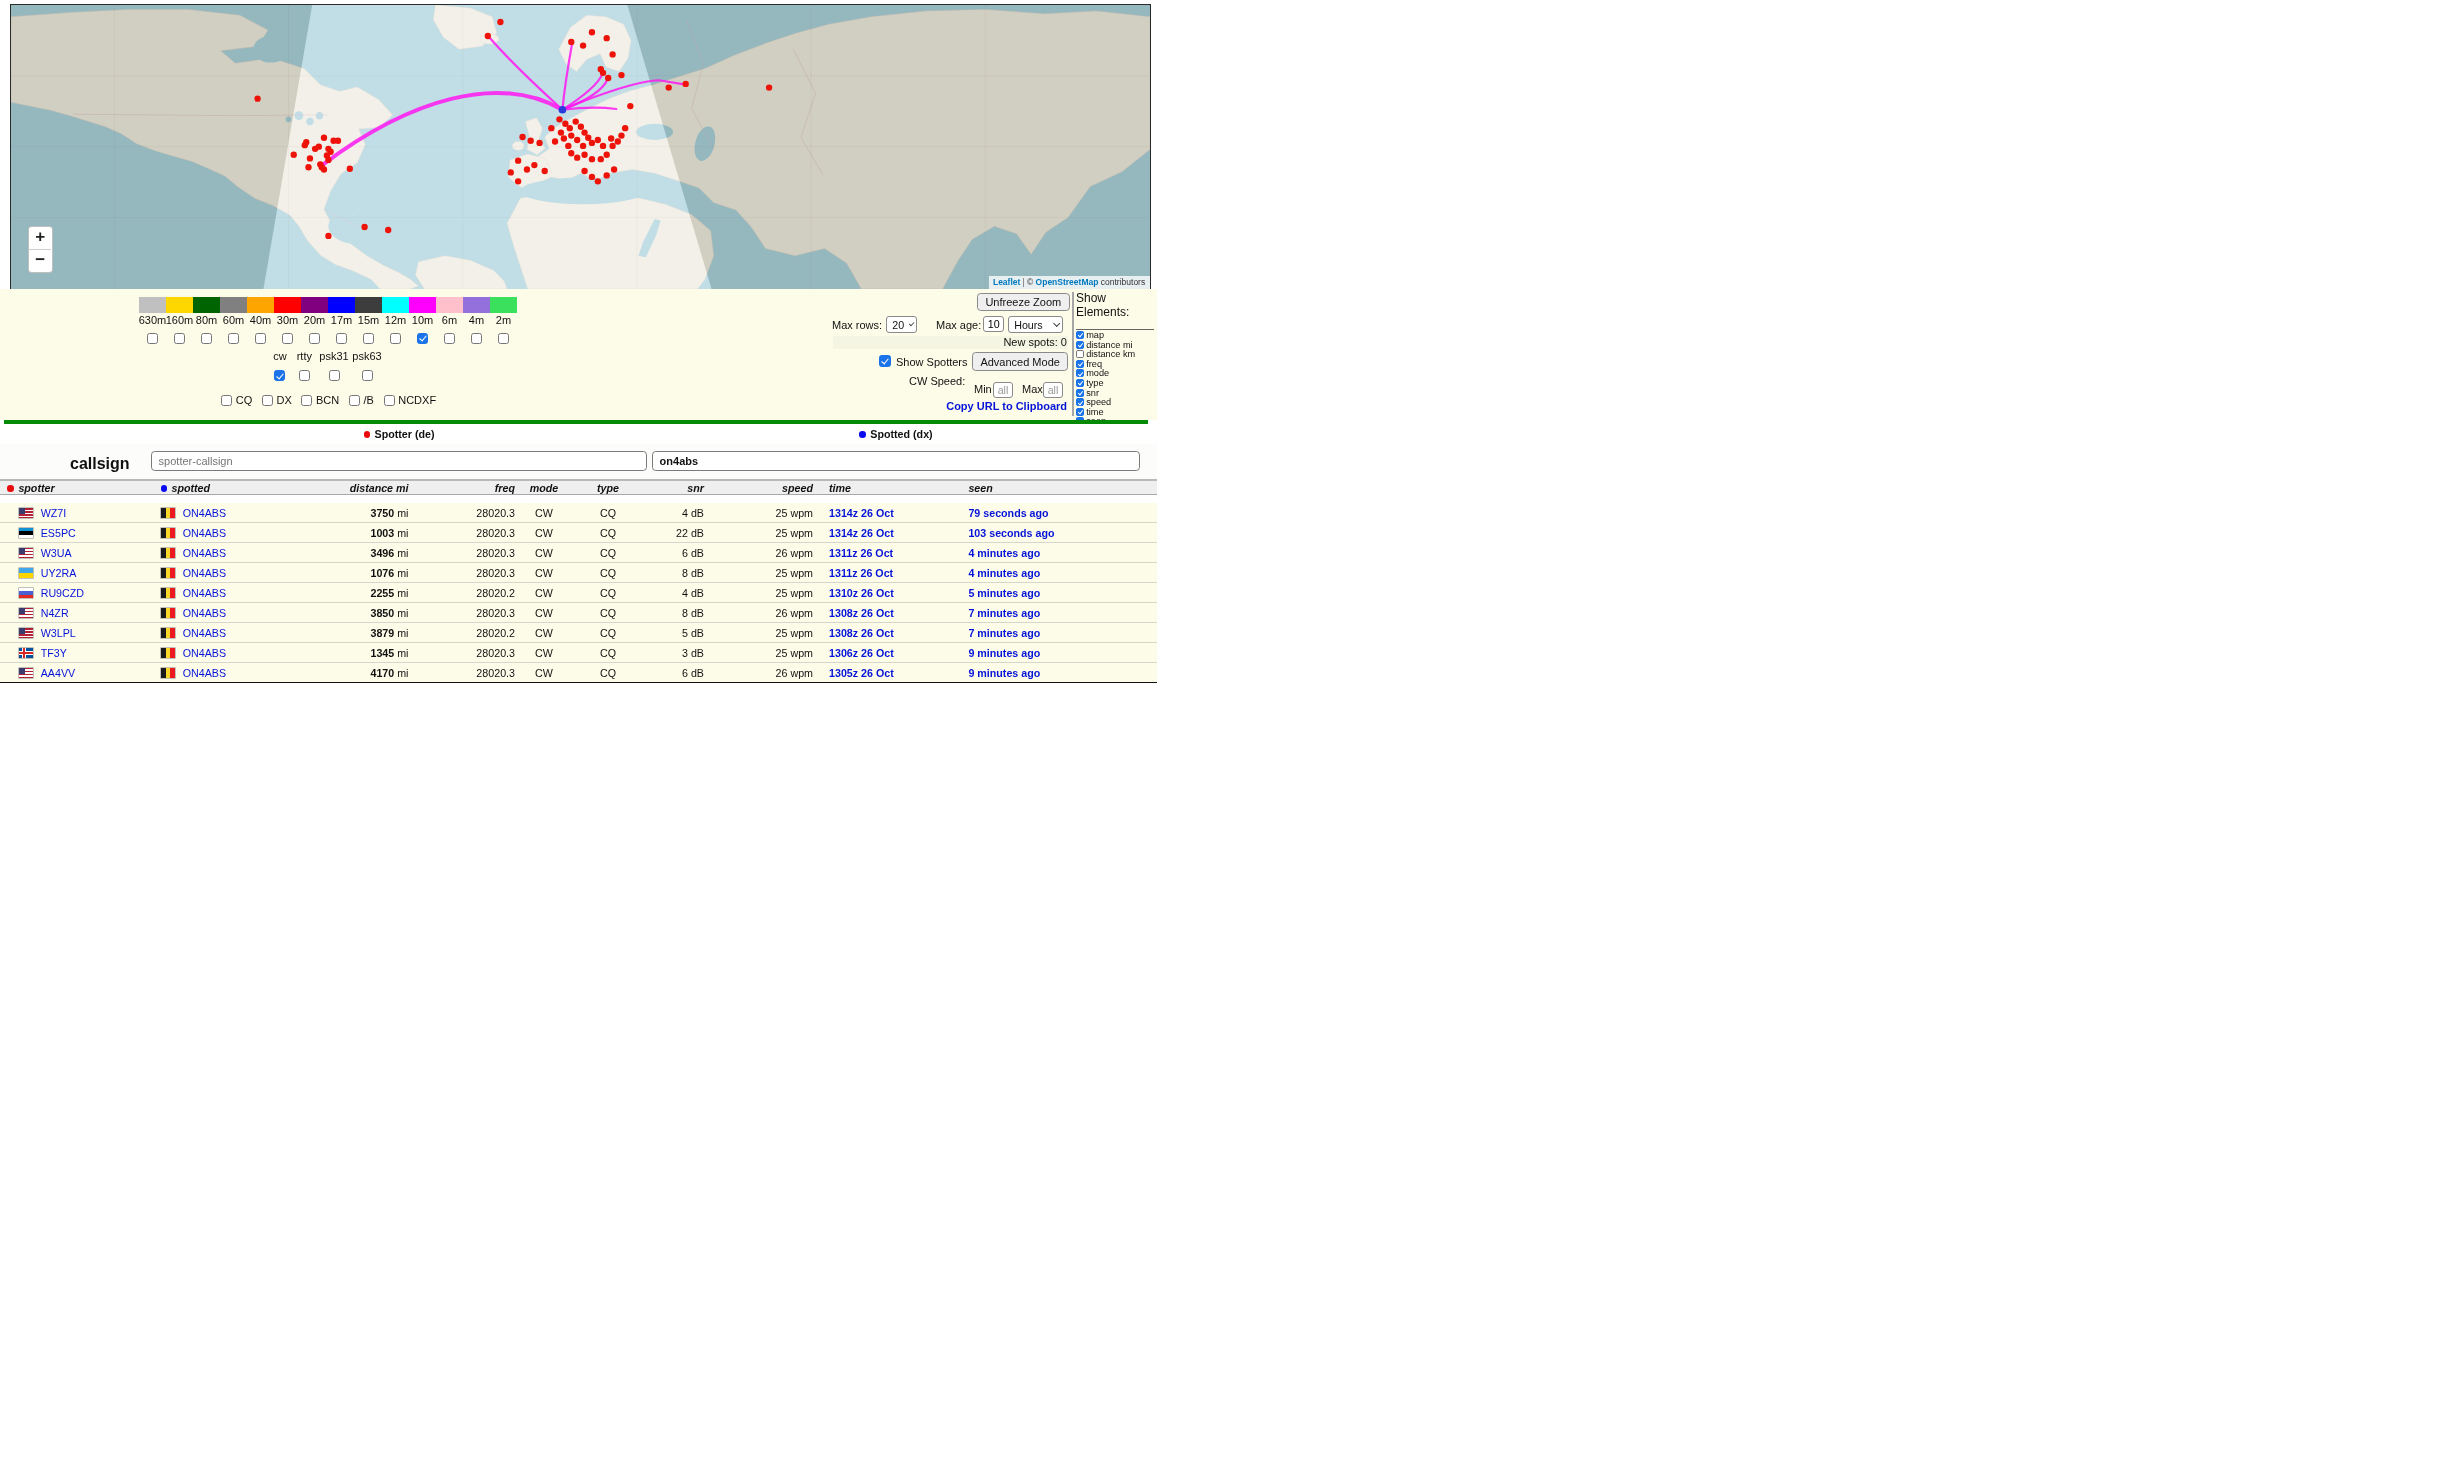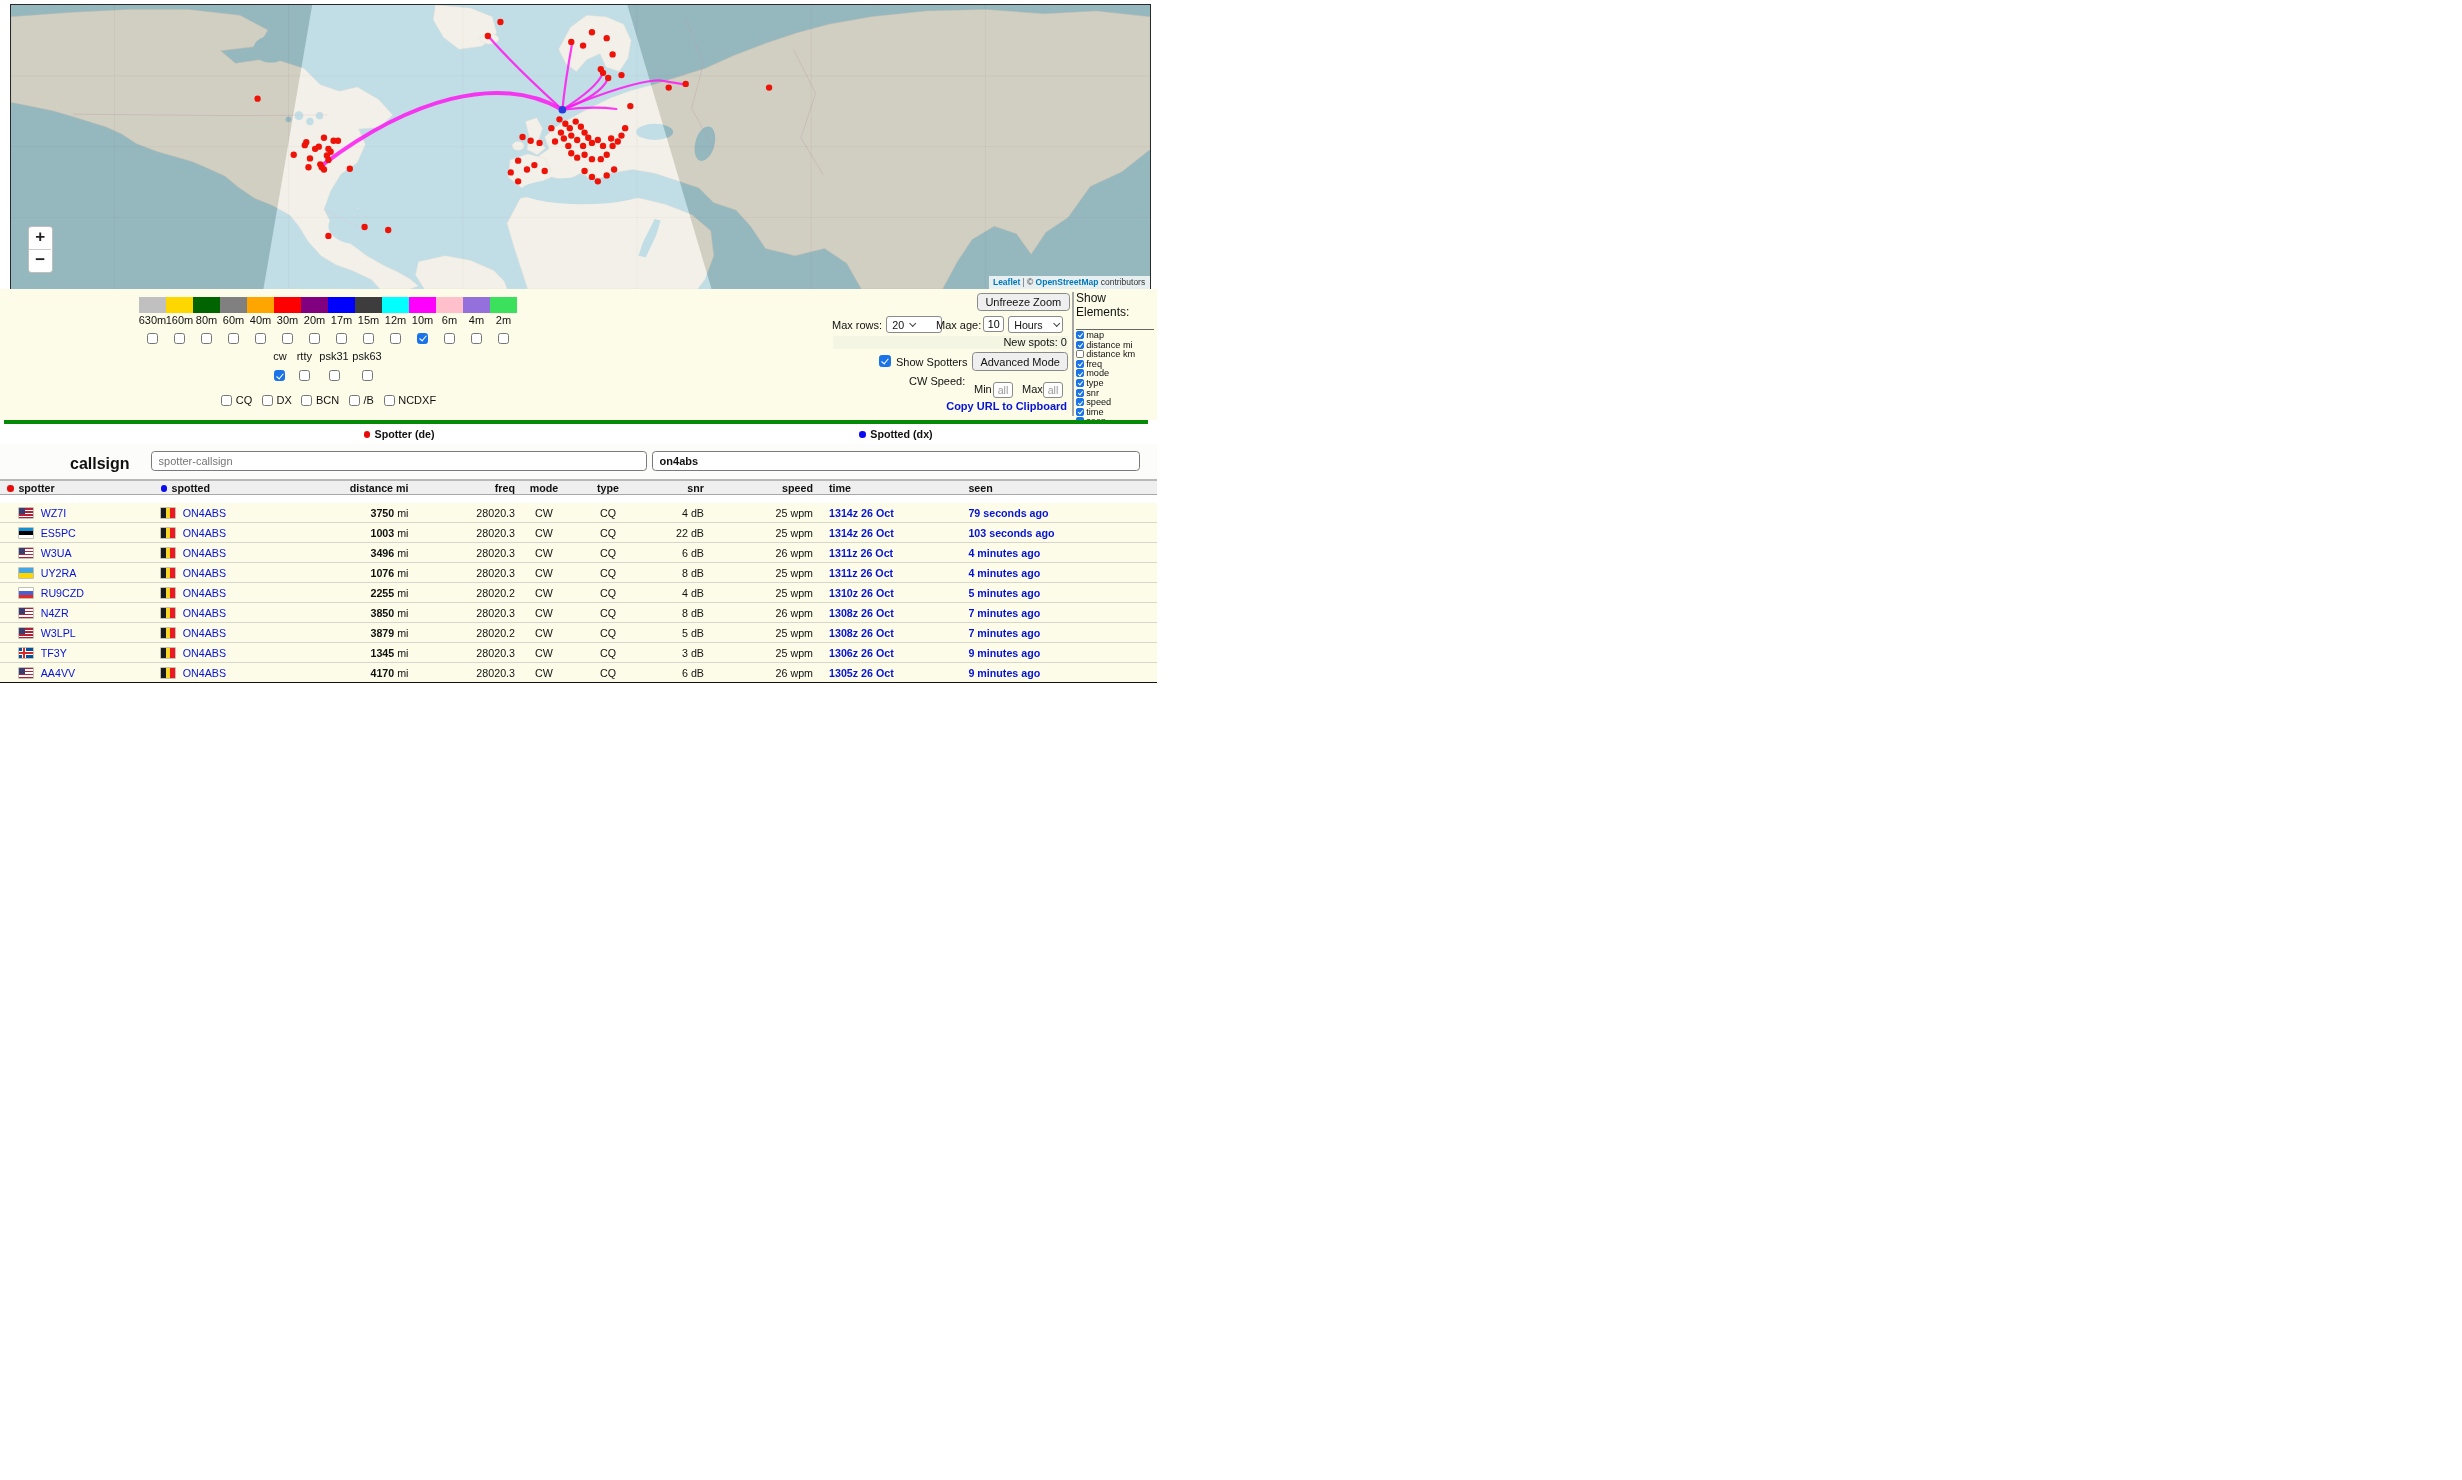--- a/index.html
+++ b/index.html
@@ -61,21 +61,21 @@
   .dot.red{background:#e80b0b;} .dot.blue{background:#0b0bf0;}
   #search-row{position:absolute;left:0;top:444px;width:1157px;height:35px;background:#fcfcfa;}
   #callsign-label{position:absolute;left:22px;top:11px;font-size:16px;font-weight:bold;margin-left:48px;}
   .cs-input{position:absolute;top:6.6px;box-sizing:border-box;height:20.7px;border:1.1px solid #7a7a7a;border-radius:3.7px;font-size:11px;padding:0 6.6px;font-family:"Liberation Sans",sans-serif;color:#111;}
   .cs-input::placeholder{color:#757575;}
   #spotter-input{left:151px;width:496px;}
   #spotted-input{left:652px;width:488px;font-weight:bold;}
   #search-div{position:absolute;left:0;top:479px;width:1157px;height:2.2px;background:#b9b9b9;}
   
   #thead,.trow{display:grid;grid-template-columns:159px 188px 63px 105px 58px 70px 61px 109px 148px auto;}
-  #thead{position:absolute;left:0;top:481px;width:1157px;height:14px;background:#efefef;border-bottom:1.5px solid #a8a8a8;box-sizing:border-box;font-weight:bold;font-size:10.7px;align-items:center;}
+  #thead{position:absolute;left:0;top:481px;width:1157px;height:14px;background:#efefef;border-bottom:1.5px solid #a8a8a8;box-sizing:border-box;font-weight:bold;font-size:10.7px;align-items:center;font-style:italic;}
   #tbody{position:absolute;left:0;top:503px;width:1157px;}
   .trow{height:20px;background:#fdfce9;border-bottom:0.7px solid #d6d6cc;box-sizing:border-box;align-items:center;font-size:10.7px;}
   #tbody .trow:last-child{border-bottom:1.8px solid #111;}
   .cell{white-space:nowrap;}
   .cell.r{text-align:right;} .cell.c{text-align:center;}
   .c1{padding-left:18.5px;} #thead .c1{padding-left:7.4px;}
   .c2{padding-left:1.5px;}  #thead .c2{padding-left:1.5px;}
   .c3{padding-right:1.5px;} .c4{padding-right:0;}
   .c9{padding-left:16px;} .c10{padding-left:7.4px;}
   a.call{color:#0513d8;font-weight:normal;text-decoration:none;cursor:pointer;}
@@ -357,21 +357,21 @@
         <span class="tf-label">/B</span>
       </div>
       <div class="tf-item">
         <span class="cb"></span>
         <span class="tf-label">NCDXF</span>
       </div>
     </div>
 
   <button id="unfreeze" class="btn">Unfreeze Zoom</button>
   <span class="lbl" style="left:832px;top:29.5px;">Max rows:</span>
-  <span class="select" style="left:886px;top:27px;width:56px;">
+  <span class="select" style="left:886px;top:27px;width:31px;">
       <span>20</span>
       <i class="chev"></i>
     </span>
   <span class="lbl" style="left:936px;top:29.5px;">Max age:</span>
   <input class="mini" style="left: 983px; top: 27px; width: 21.4px;" value="10">
   <span class="select" style="left:1008px;top:27px;width:55px;">
       <span>Hours</span>
       <i class="chev" style="margin-left:auto;"></i>
     </span>
 

